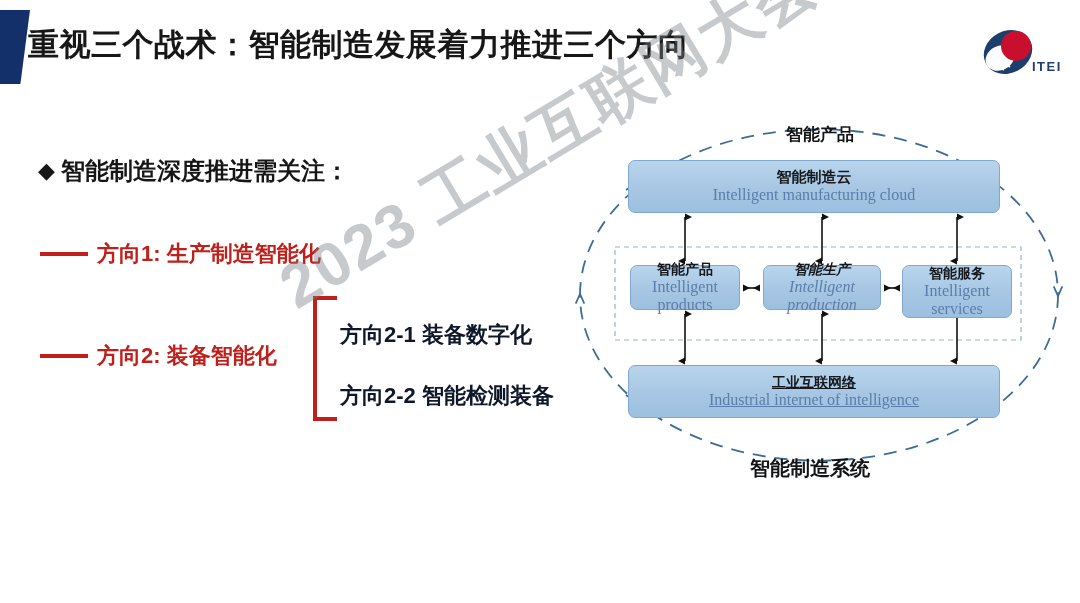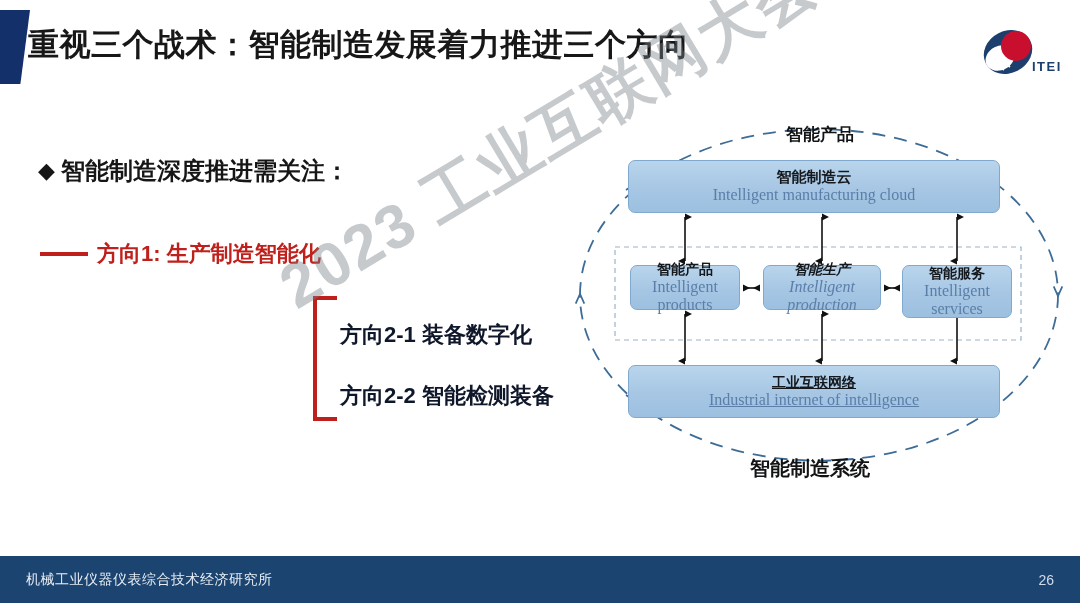--- a/index.html
+++ b/index.html
@@ -250,20 +250,24 @@
 
   <div id="bullet-heading">
     <span class="diamond">◆</span><span>智能制造深度推进需关注：</span>
   </div>
 
   <div id="direction-1" class="direction-line">
     <span class="dash"></span>
     <span>方向1: 生产制造智能化</span>
   </div>
 
+  <div id="direction-2" class="direction-line">
+    <span class="dash"></span>
+    <span>方向2: 装备智能化</span>
+  </div>
 
   <div id="bracket"></div>
 
   <div id="sub-direction-1" class="sub-direction">方向2-1 装备数字化</div>
 
   <div id="sub-direction-2" class="sub-direction">方向2-2 智能检测装备</div>
 
   <div id="watermark">
     <div id="watermark-text">2023 工业互联网大会</div>
   </div>
@@ -332,18 +336,14 @@
     </div>
 
     <div id="box-network" class="box underline-title">
       <span class="cn">工业互联网络</span>
       <span class="en">Industrial  internet of intelligence</span>
     </div>
 
     <div id="caption-system" class="diagram-caption">智能制造系统</div>
   </div>
 
-  <div id="footer">
-    <span id="footer-org">机械工业仪器仪表综合技术经济研究所</span>
-    <span id="footer-page">26</span>
-  </div>
 
 </div>
 
 </body></html>

